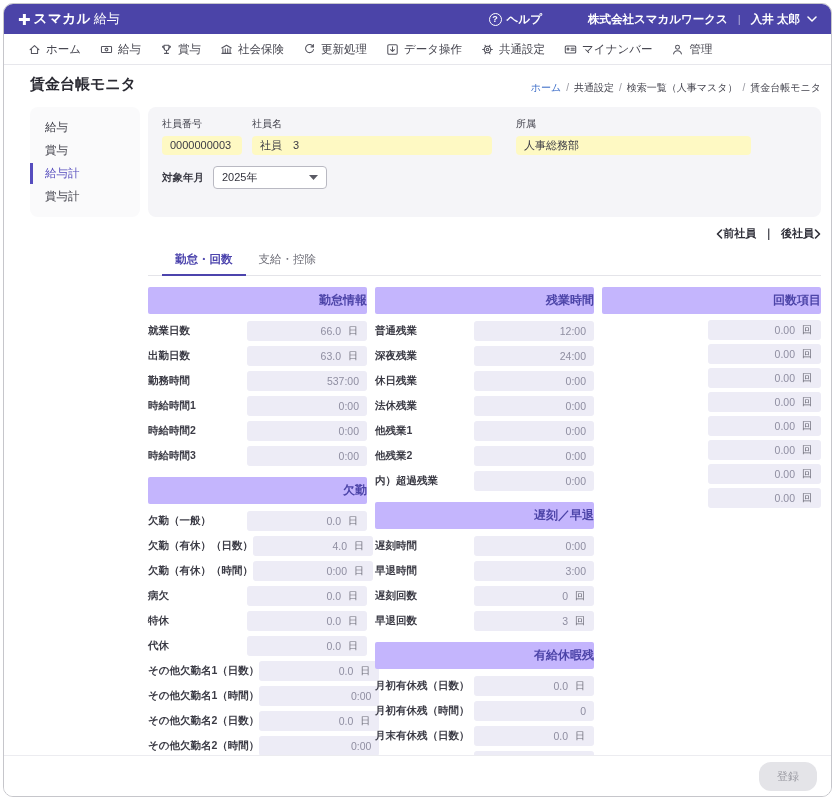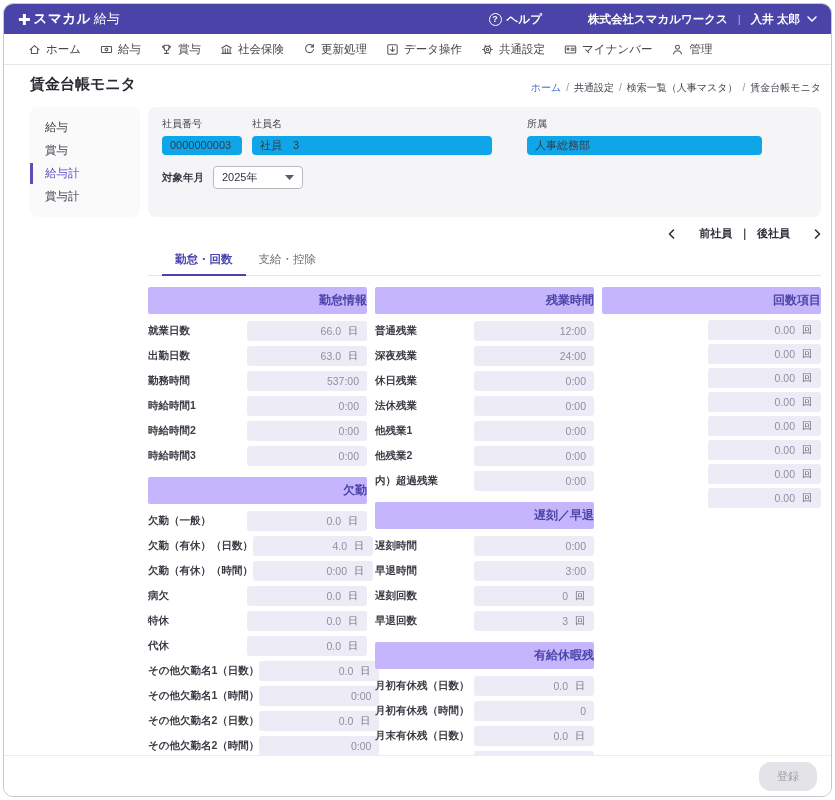--- a/index.html
+++ b/index.html
@@ -35,32 +35,32 @@
   .crumb-sep{margin:0 5px;color:#9a9aa2}
 
   .bodyrow{display:flex;gap:8px;margin-top:12px;align-items:stretch}
   .side{width:110px;flex:0 0 110px;background:#fafafb;border-radius:8px;padding:8px 0}
   .side-item{font-size:11.5px;color:#3a3a44;padding:3px 12px;border-left:3px solid transparent;margin:2px 0;cursor:pointer}
   .side-item.active{color:#564dbe;border-left-color:#564dbe}
 
   .info{flex:1;background:#f5f5f8;border-radius:8px;padding:10px 14px 12px}
   .fields{display:flex;gap:10px}
   .fld-label{font-size:10px;color:#3f3f49;margin-bottom:5px}
-  .fld-box{background:#0ea5e9;border-radius:4px;height:19px;line-height:19px;padding:0 8px;font-size:11px;color:#3a3a44;overflow:hidden;white-space:nowrap}
+  .fld-box{background:#fef9c3;border-radius:4px;height:19px;line-height:19px;padding:0 8px;font-size:11px;color:#3a3a44;overflow:hidden;white-space:nowrap}
   .fld:nth-child(1) .fld-box{width:80px}
   .fld:nth-child(2) .fld-box{width:240px}
-  .fld:nth-child(3){margin-left:25px}
+  .fld:nth-child(3){margin-left:14px}
   .fld:nth-child(3) .fld-box{width:235px}
   .period{display:flex;align-items:center;margin-top:11px;gap:9px}
   .period-label{font-size:10.5px;color:#3a3a44;font-weight:bold}
-  .select{width:90px;height:23px;border:1px solid #b9b9c2;border-radius:4px;background:#fff;display:flex;align-items:center;justify-content:space-between;padding:0 8px;font-size:11px;color:#33333d;cursor:pointer}
+  .select{width:114px;height:23px;border:1px solid #b9b9c2;border-radius:4px;background:#fff;display:flex;align-items:center;justify-content:space-between;padding:0 8px;font-size:11px;color:#33333d;cursor:pointer}
 
   .after{margin-left:118px}
   .pager{display:flex;justify-content:flex-end;align-items:center;gap:7px;margin-top:9px;font-size:11px;font-weight:bold;color:#2e2e38}
-  .pager-btn{display:flex;align-items:center;gap:24px;cursor:pointer}
+  .pager-btn{display:flex;align-items:center;gap:0;cursor:pointer}
 
   .tabs{display:flex;margin-top:3px;border-bottom:1px solid #e4e4e9;padding-left:14px}
   .tab{font-size:11.5px;color:#6c6c76;padding:8px 13px 7px;cursor:pointer;border-bottom:2px solid transparent;margin-bottom:-1px}
   .tab.active{color:#4c44ad;font-weight:bold;border-bottom-color:#4c44ad}
 
   .cols{display:flex;gap:8px;margin-top:11px}
   .col{flex:1;min-width:0}
   .sec-h{background:#c4b5fd;color:#4c44a8;font-weight:bold;font-size:12px;text-align:right;padding:5px 0;border-radius:2px;margin-bottom:4px}
   .sec-h:not(:first-child){margin-top:9px}
   .frow{display:flex;align-items:center;justify-content:space-between;height:25px}

